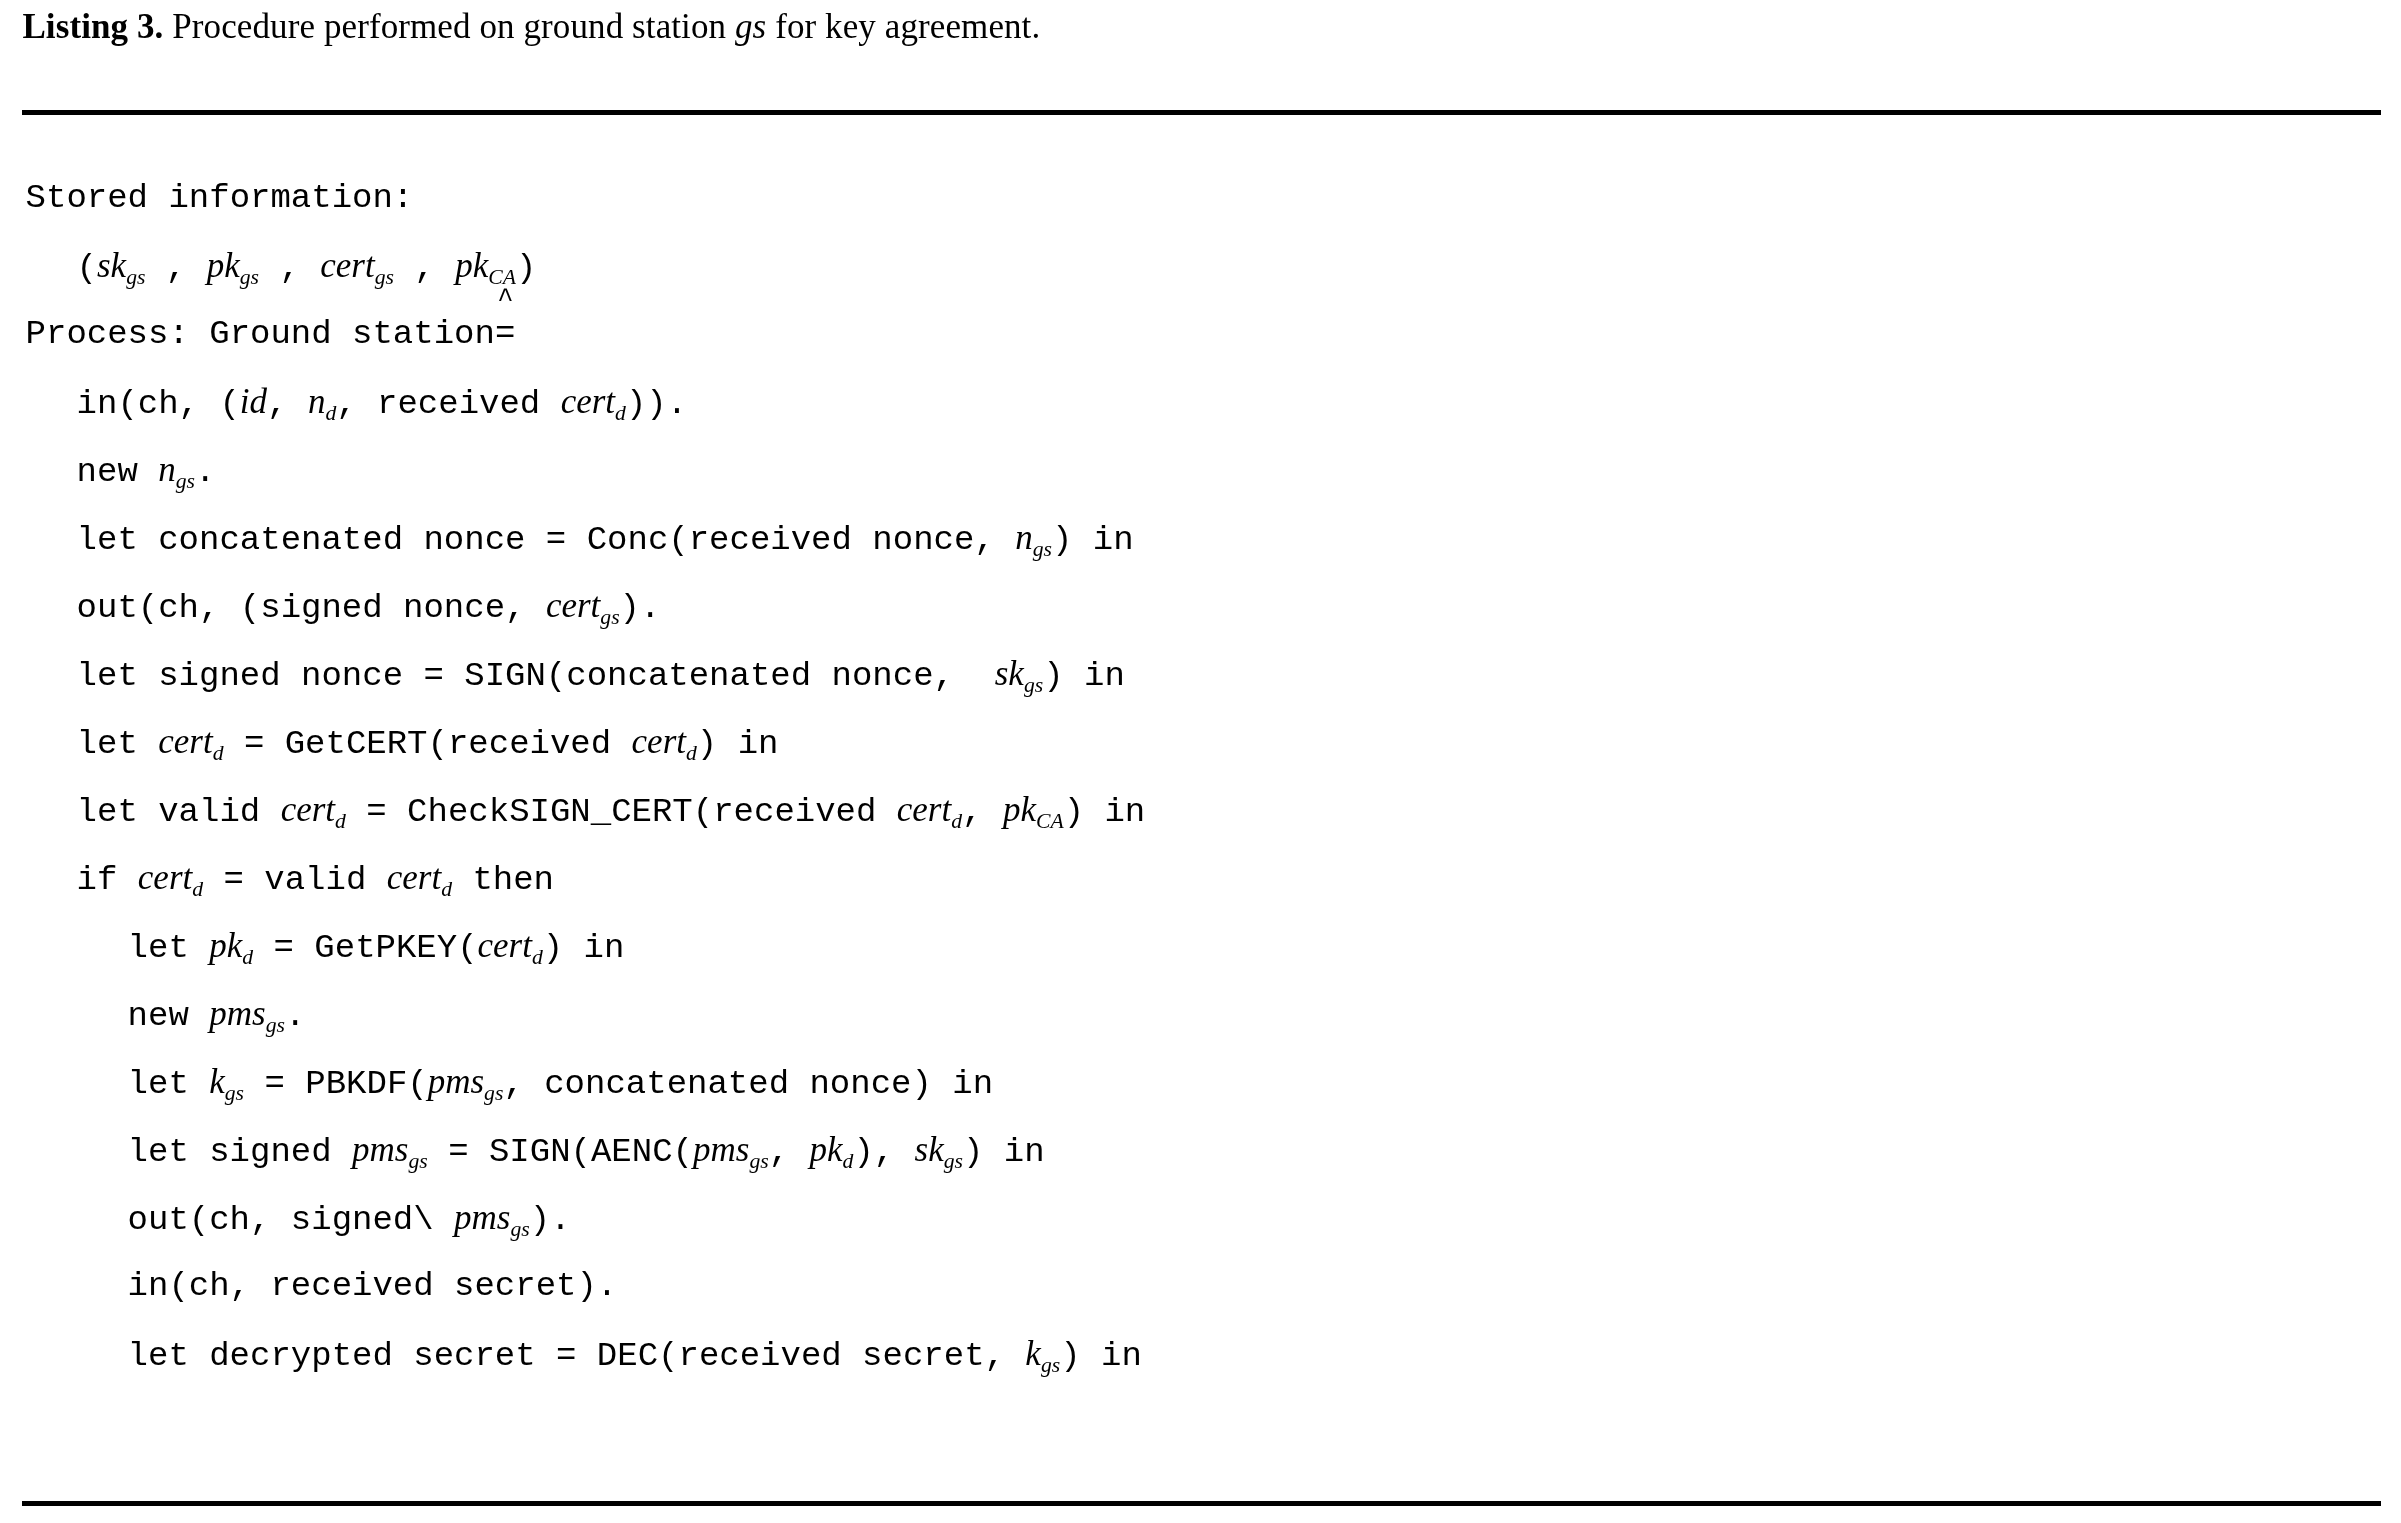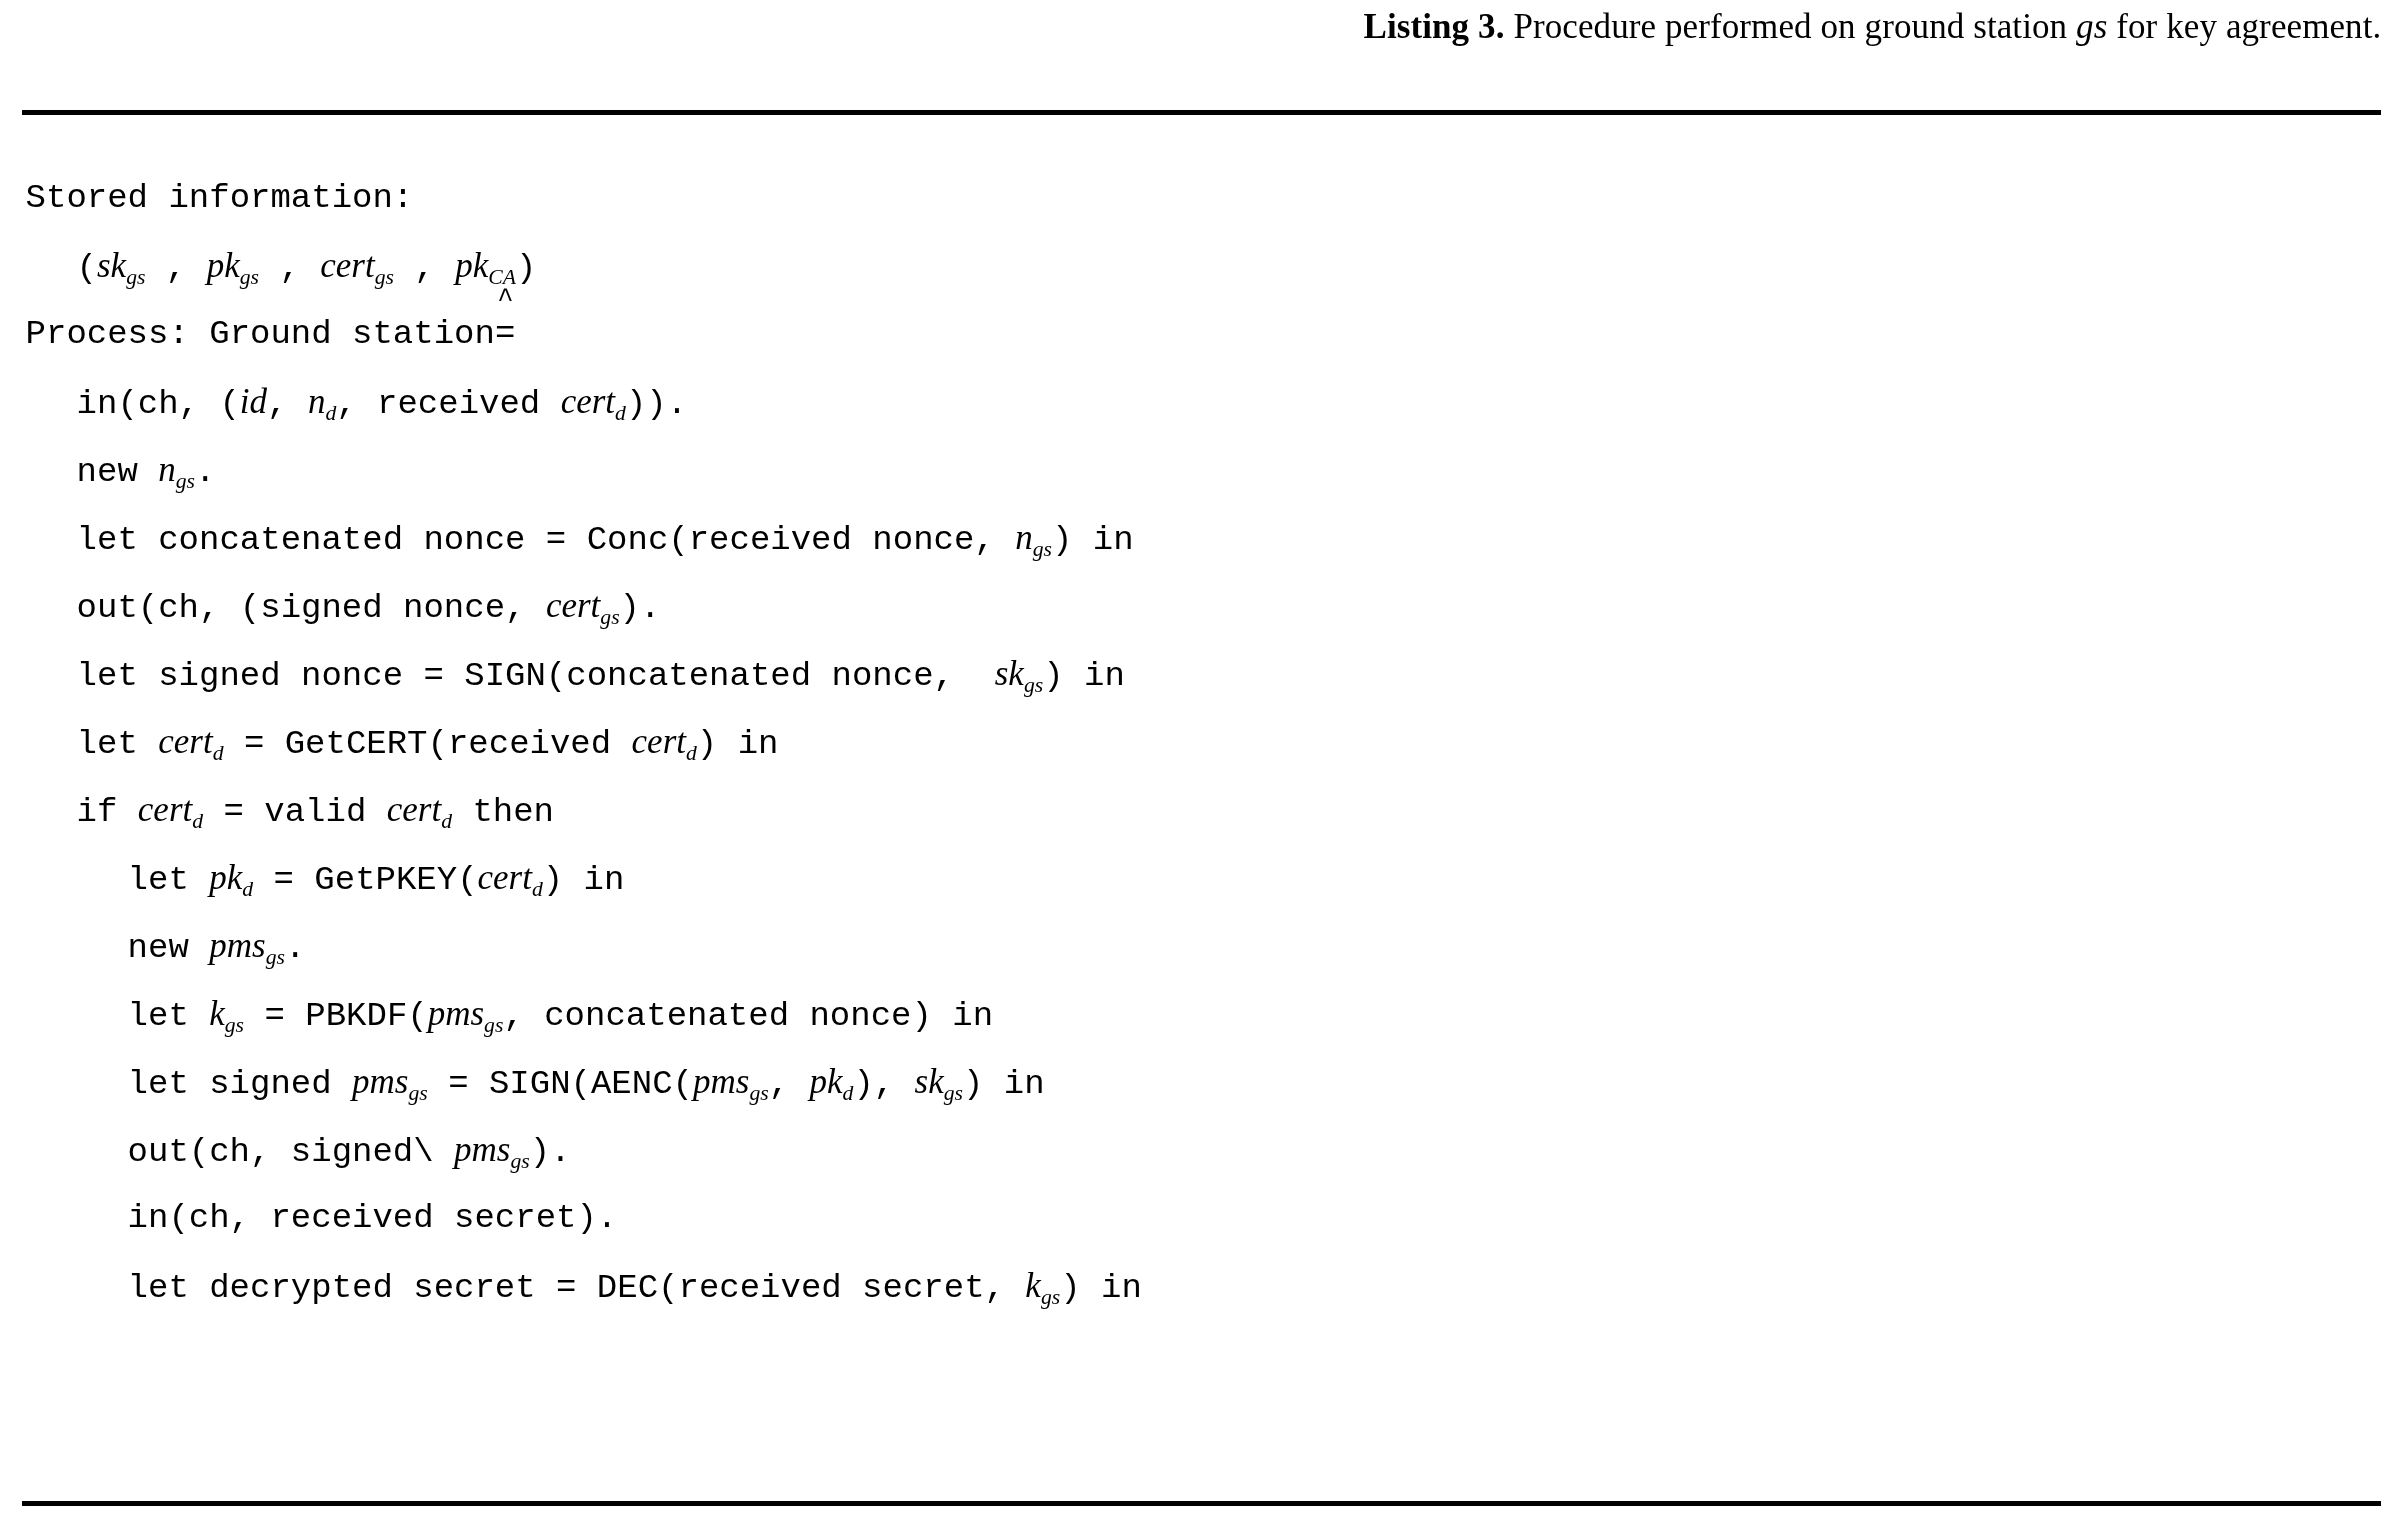--- a/index.html
+++ b/index.html
@@ -20,21 +20,21 @@
     height: 1523px;
     box-sizing: border-box;
   }
 
   
   .caption {
     position: absolute;
     left: 22.4px;
     top: 6.4px;
     width: 2359px;
-    text-align: right;
+    text-align: left;
     font-family: "Liberation Serif", serif;
     font-size: 35px;
     line-height: 41px;
     letter-spacing: 0.1px;
     white-space: nowrap;
   }
   .caption .lbl {
     font-weight: bold;
   }
   .caption .txt { font-weight: normal; }
@@ -123,20 +123,21 @@
     <div class="line ind1">new <span class="v">n<sub>gs</sub></span>.</div>
 
     <div class="line ind1">let concatenated nonce = Conc(received nonce, <span class="v">n<sub>gs</sub></span>) in</div>
 
     <div class="line ind1">out(ch, (signed nonce, <span class="v">cert<sub>gs</sub></span>).</div>
 
     <div class="line ind1">let signed nonce = SIGN(concatenated nonce,  <span class="v">sk<sub>gs</sub></span>) in</div>
 
     <div class="line ind1">let <span class="v">cert<sub>d</sub></span> = GetCERT(received <span class="v">cert<sub>d</sub></span>) in</div>
 
+    <div class="line ind1">let valid <span class="v">cert<sub>d</sub></span> = CheckSIGN_CERT(received <span class="v">cert<sub>d</sub></span>, <span class="v">pk<sub>CA</sub></span>) in</div>
 
     <div class="line ind1">if <span class="v">cert<sub>d</sub></span> = valid <span class="v">cert<sub>d</sub></span> then</div>
 
     <div class="line ind2">let <span class="v">pk<sub>d</sub></span> = GetPKEY(<span class="v">cert<sub>d</sub></span>) in</div>
 
     <div class="line ind2">new <span class="v">pms<sub>gs</sub></span>.</div>
 
     <div class="line ind2">let <span class="v">k<sub>gs</sub></span> = PBKDF(<span class="v">pms<sub>gs</sub></span>, concatenated nonce) in</div>
 
     <div class="line ind2">let signed <span class="v">pms<sub>gs</sub></span> = SIGN(AENC(<span class="v">pms<sub>gs</sub></span>, <span class="v">pk<sub>d</sub></span>), <span class="v">sk<sub>gs</sub></span>) in</div>

